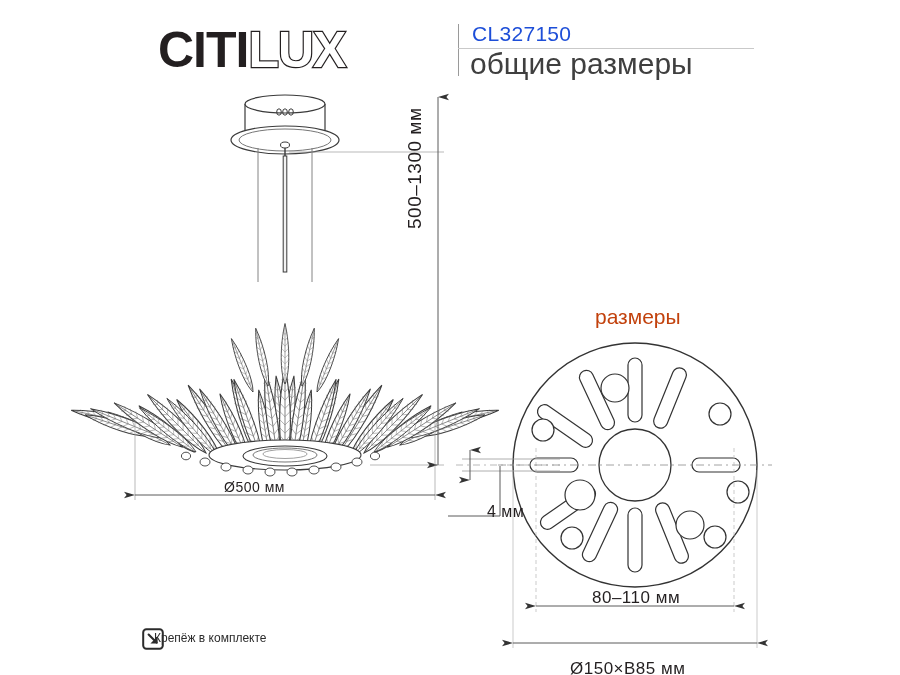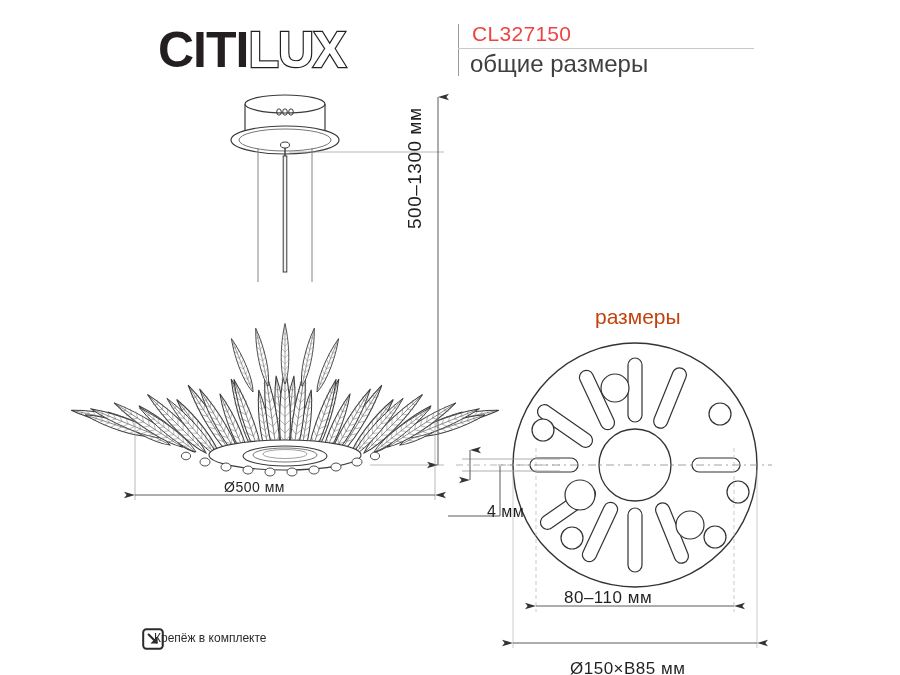--- a/index.html
+++ b/index.html
@@ -22,44 +22,44 @@
     letter-spacing:-1px;white-space:nowrap;
   }
   .logo .solid{color:#231f20;}
   .logo .outline{
     color:#ffffff;
     -webkit-text-stroke:2.4px #231f20;
     paint-order:stroke fill;
   }
   .sku{
     position:absolute;left:472px;top:23px;
-    font-size:21px;line-height:22px;color:#ef4444;
+    font-size:21px;line-height:22px;color:#1d4ed8;
     letter-spacing:.3px;white-space:nowrap;
   }
   .subtitle{
     position:absolute;left:470px;top:47px;
-    font-size:24px;line-height:34px;color:#3f3f3f;
+    font-size:30px;line-height:34px;color:#3f3f3f;
     white-space:nowrap;
   }
   .hdr-vrule{position:absolute;left:458px;top:24px;width:1px;height:52px;background:#9a9a9a;}
   .hdr-hrule{position:absolute;left:458px;top:48px;width:296px;height:1px;background:#c9c9c9;}
 
   
   .lbl{position:absolute;white-space:nowrap;color:#231f20;}
   .lbl-dim500{left:224px;top:479px;font-size:14px;letter-spacing:.5px;}
   .lbl-vert{
     left:404px;top:229px;
     font-size:19px;letter-spacing:.5px;
     transform:rotate(-90deg);transform-origin:left top;
     transform-box:border-box;
   }
   .lbl-4mm{left:447px;top:503px;font-size:16px;letter-spacing:.5px;margin-left:40px;}
   .lbl-mount1{left:572px;top:281px;font-size:21px;color:#3f3f3f;}
   .lbl-mount2{left:595px;top:305px;font-size:21px;color:#c2410c;}
-  .lbl-80110{left:564px;top:588px;font-size:17px;letter-spacing:.5px;}
+  .lbl-80110{left:592px;top:588px;font-size:17px;letter-spacing:.5px;}
   .lbl-150{left:570px;top:621px;font-size:17px;letter-spacing:.5px;margin-top:38px;}
   .lbl-foot{left:154px;top:631px;font-size:12px;color:#2b2b2b;}
   .foot-icon{position:absolute;left:142px;top:628px;width:22px;height:22px;}
 </style>
 </head>
 <body>
 
 <div id="stage">
 
   <div class="hdr-wrap">

